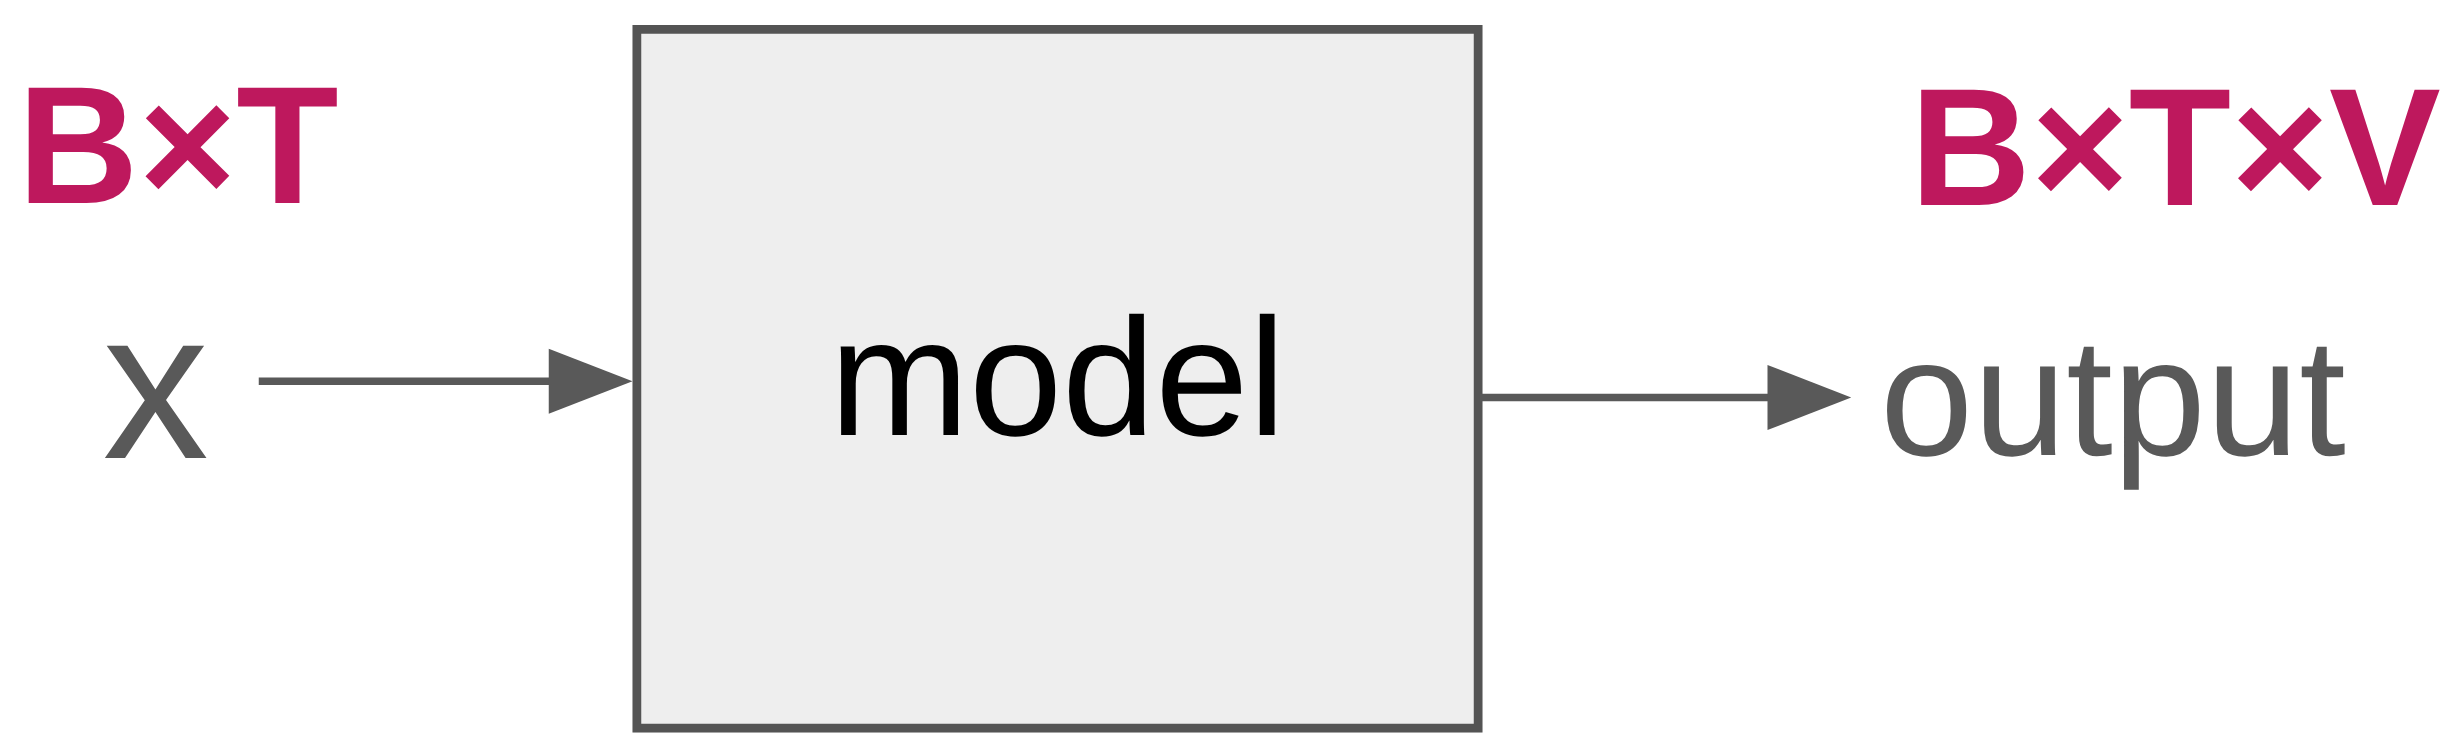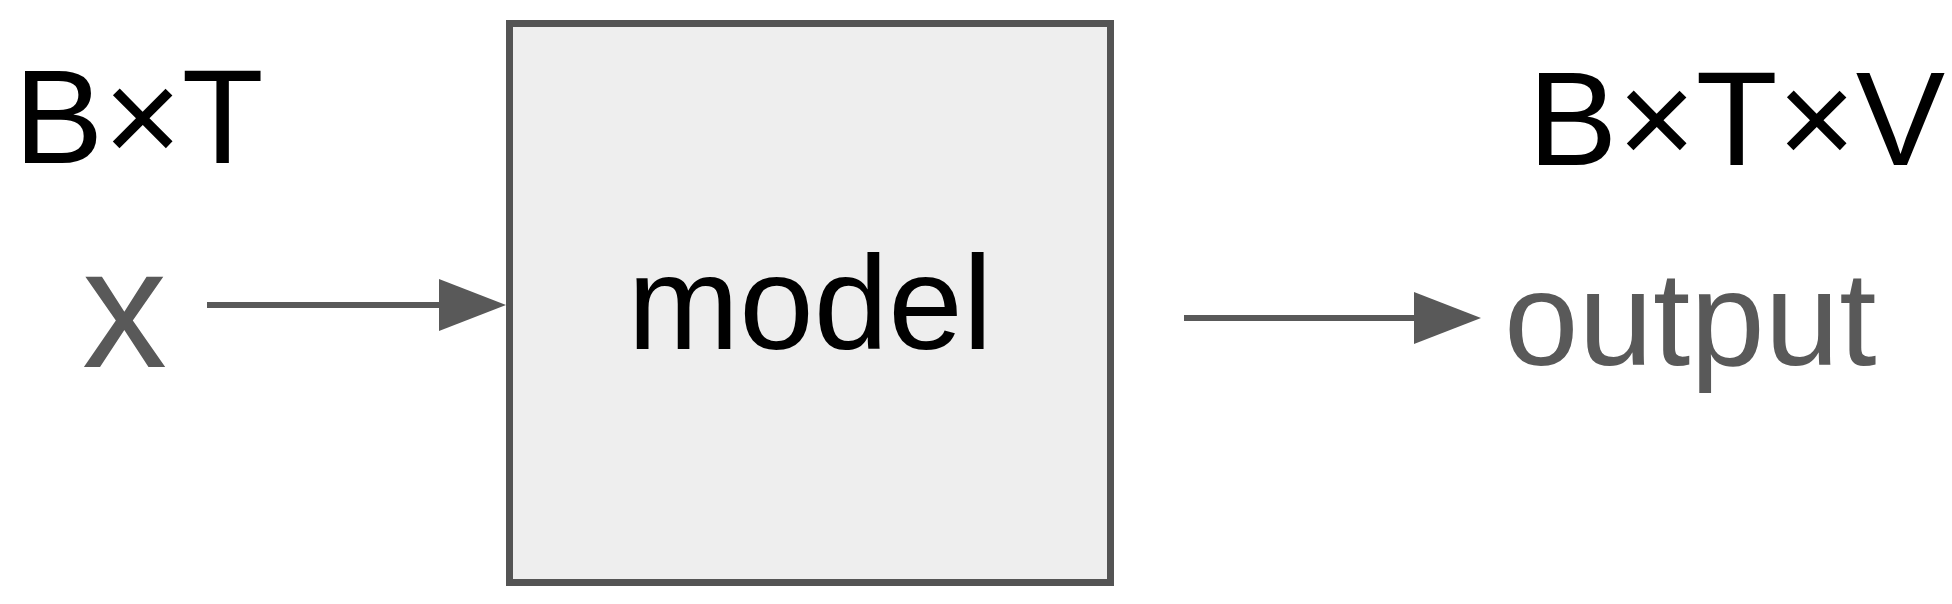--- a/index.html
+++ b/index.html
@@ -12,36 +12,37 @@
     width: 1952px;
     height: 604px;
     background: #ffffff;
     overflow: hidden;
     font-family: "Liberation Sans", "DejaVu Sans", sans-serif;
   }
   .abs { position: absolute; }
   .shape-label {
     font-size: 134px;
     line-height: 1;
-    color: #000000;
+    color: #be185d;
     white-space: nowrap;
+    font-weight: bold;
   }
   .io-label {
     line-height: 1;
     color: #595959;
     white-space: nowrap;
   }
   .input-label  { font-size: 170px; left: 82px;  top: 223px; }
   .output-label { font-size: 134px; left: 1504px; top: 252px; }
   .bxt   { left: 14px;   top: 50px; }
   .bxtxv { left: 1528px; top: 52px; }
   .model-box {
     left: 506px;
     top: 20px;
-    width: 608px;
+    width: 680px;
     height: 566px;
     box-sizing: border-box;
     background: #eeeeee;
     border: 7px solid #545454;
     display: flex;
     align-items: center;
     justify-content: center;
   }
   .model-label {
     font-size: 134px;

